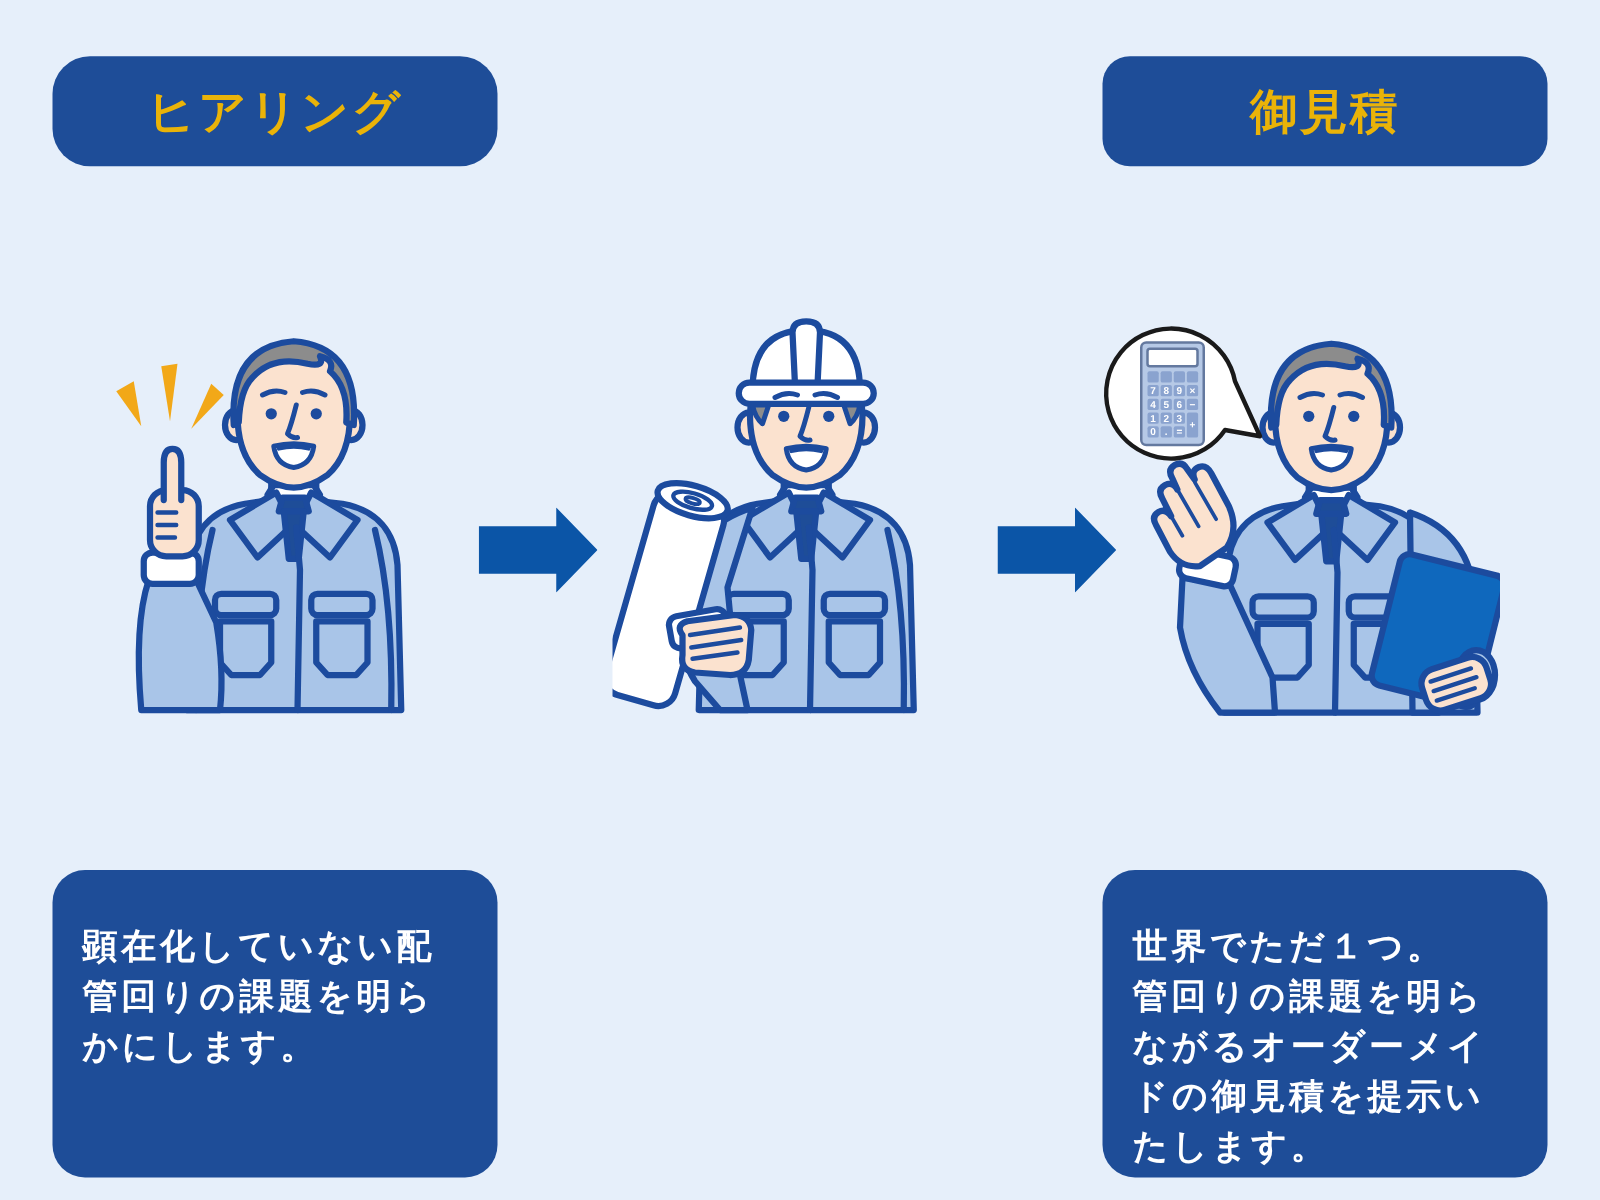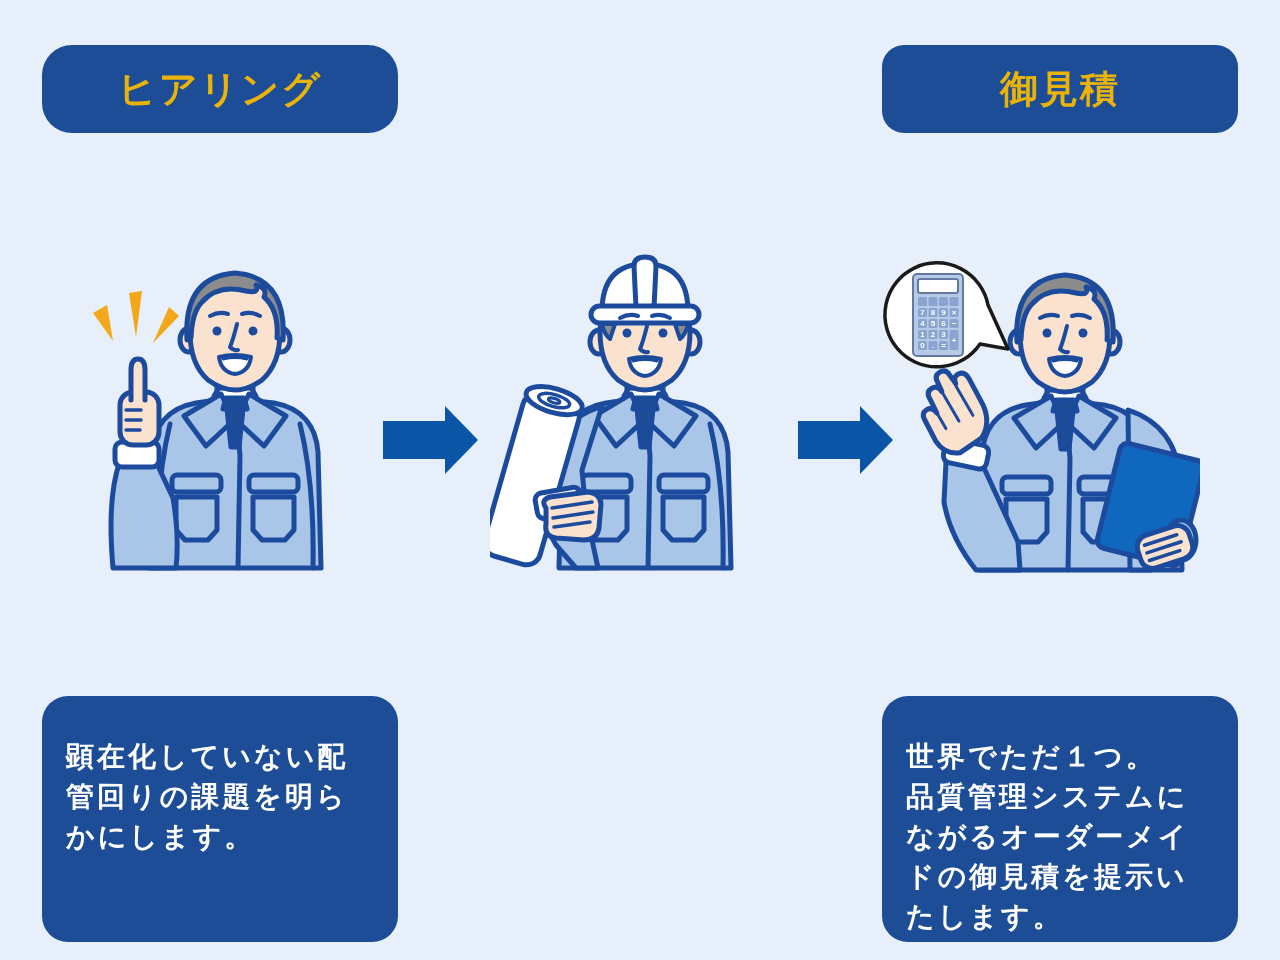--- a/index.html
+++ b/index.html
@@ -229,18 +229,18 @@
             </g>
         </g>
       </g>
     </svg>
   </div>
 
   <div class="descbox d1">顕在化していない配
 管回りの課題を明ら
 かにします。</div>
   <div class="descbox d3">世界でただ１つ。
-品質管理システムに
+管回りの課題を明ら
 ながるオーダーメイ
 ドの御見積を提示い
 たします。</div>
 
 </div>
 
 </body></html>

